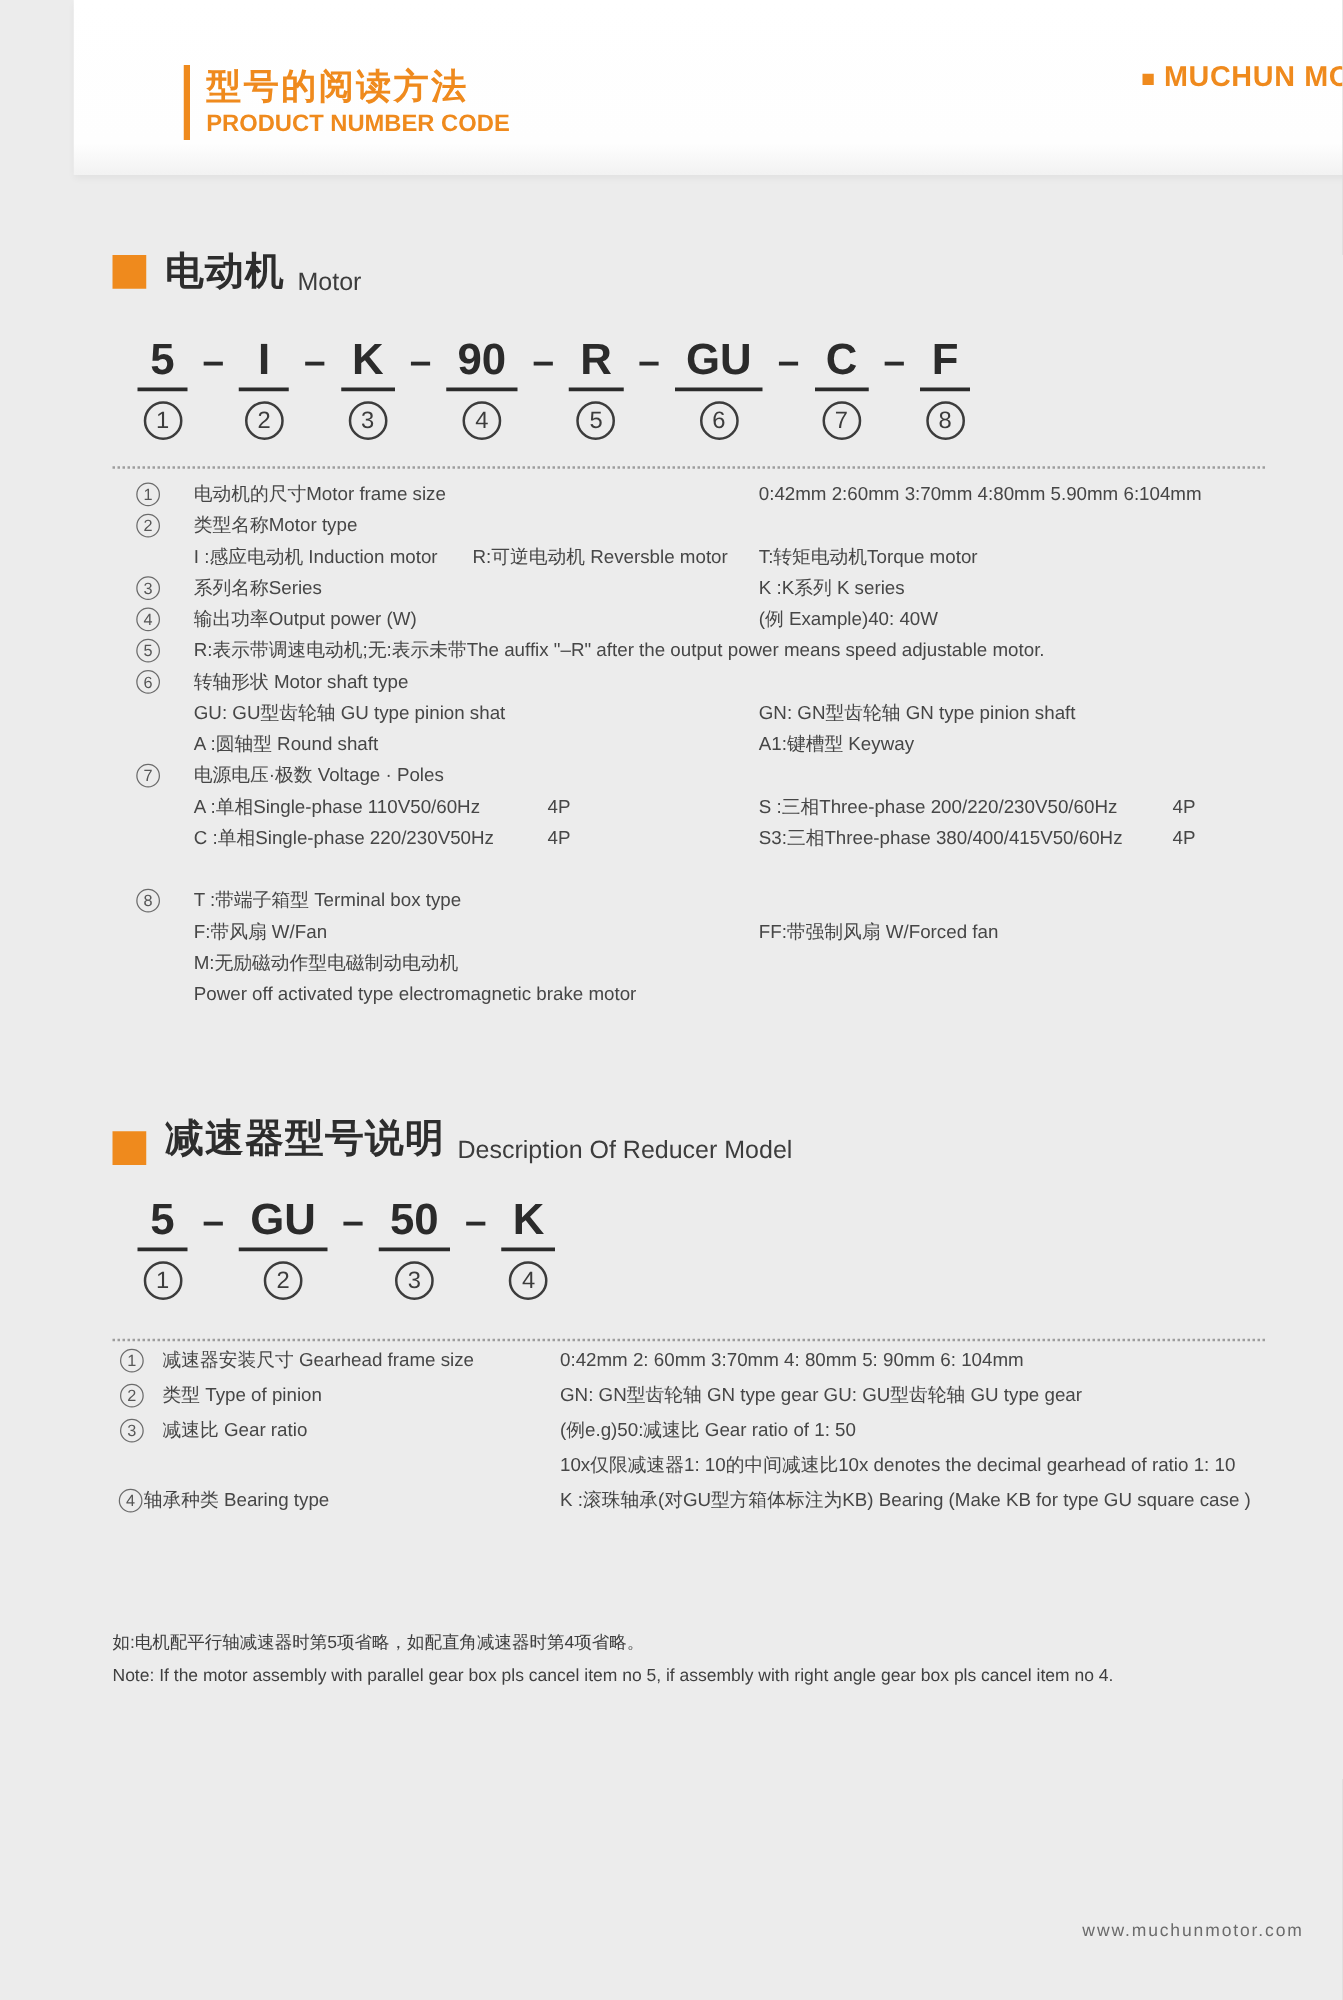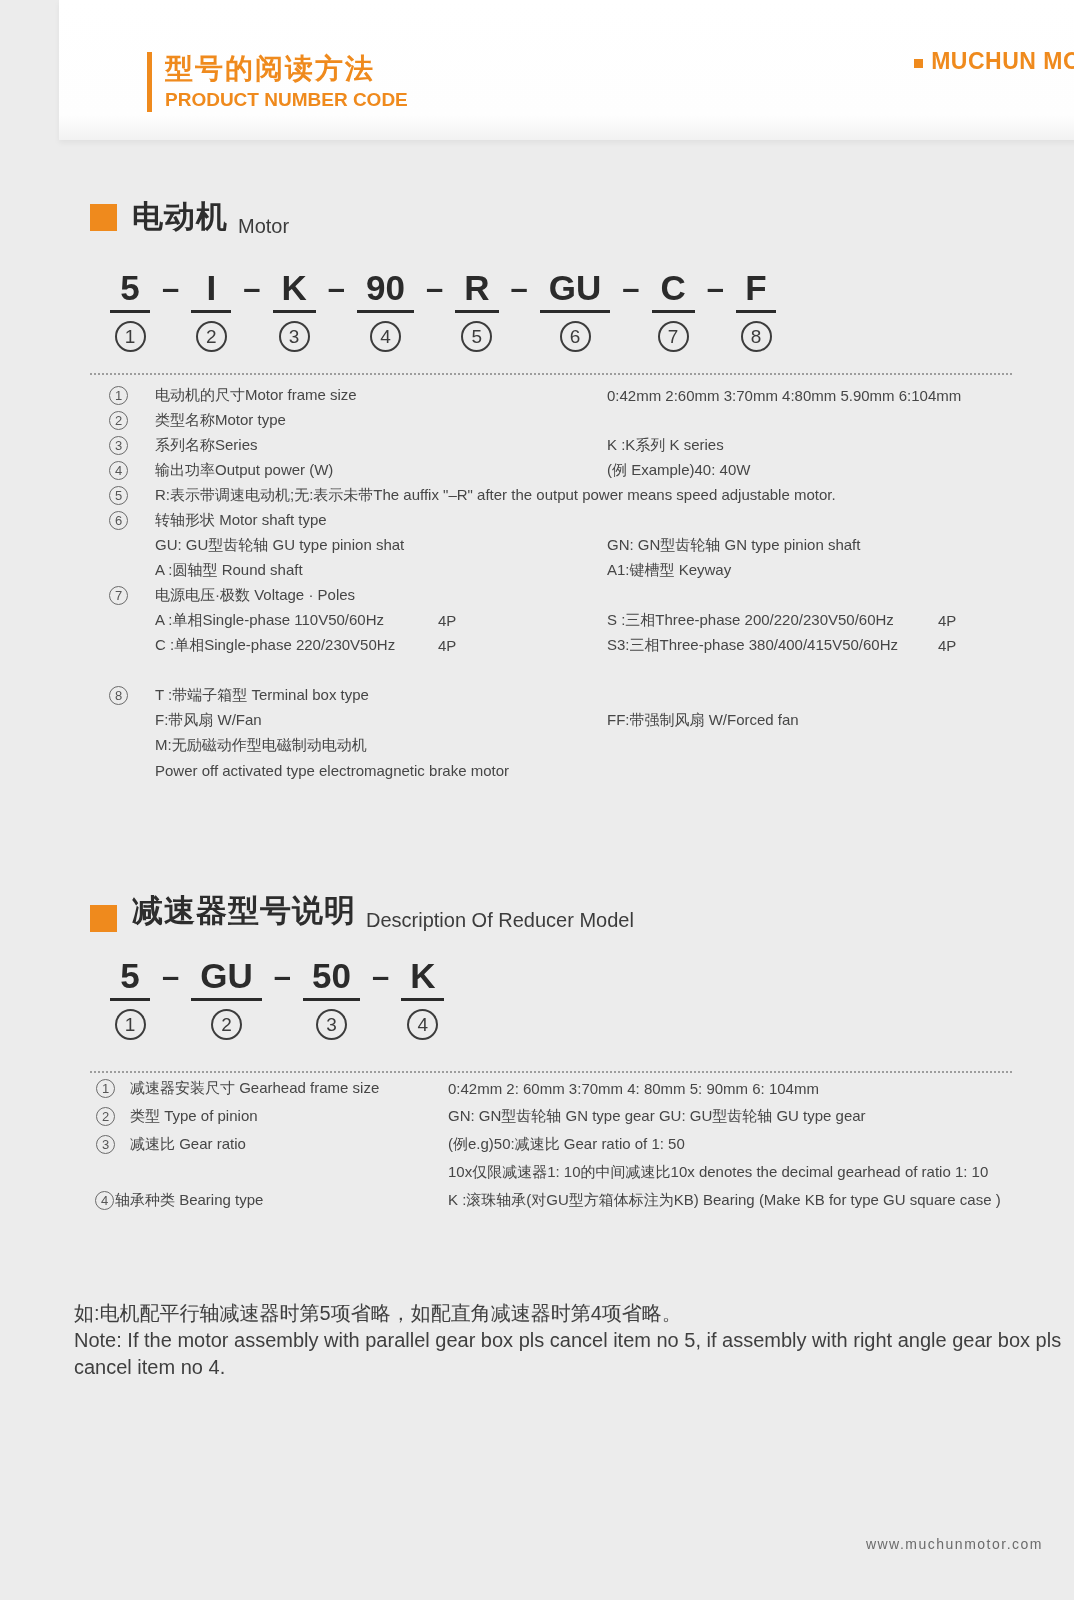--- a/index.html
+++ b/index.html
@@ -78,21 +78,21 @@
   .rlist .g-r5 .c-num { padding-left:5px; }
   .circ {
     width:19px; height:19px; box-sizing:border-box;
     border:1px solid #6b6b6b; border-radius:50%;
     display:inline-flex; align-items:center; justify-content:center;
     font-size:13px; color:#565656;
   }
   .cell { white-space:nowrap; overflow:visible; }
 
   
-  .note { position:absolute; left:74px; top:1300px; font-size:20px; color:#3f3f3f; line-height:27px; }
+  .note { position:absolute; left:90px; top:1300px; font-size:14px; color:#3f3f3f; line-height:27px; }
   .footer { position:absolute; top:1536px; right:31px; font-size:14px; color:#6b6b6b; letter-spacing:1.5px; }
 </style>
 </head>
 <body>
 
 <div class="page">
 
   <div class="topband">
     <div class="hdr">
       <div class="hdr-zh">型号的阅读方法</div>
@@ -157,20 +157,26 @@
   <div class="mlist">
     <div class="row g-a">
       <span class="c-num"><span class="circ">1</span></span>
       <span class="cell">电动机的尺寸Motor frame size</span>
       <span class="cell">0:42mm 2:60mm 3:70mm 4:80mm 5.90mm 6:104mm</span>
     </div>
     <div class="row g-a">
       <span class="c-num"><span class="circ">2</span></span>
       <span class="cell">类型名称Motor type</span>
       <span class="cell"></span>
+    </div>
+    <div class="row g-b">
+      <span class="c-num"></span>
+      <span class="cell">I :感应电动机 Induction motor</span>
+      <span class="cell">R:可逆电动机 Reversble motor</span>
+      <span class="cell">T:转矩电动机Torque motor</span>
     </div>
     <div class="row g-a">
       <span class="c-num"><span class="circ">3</span></span>
       <span class="cell">系列名称Series</span>
       <span class="cell">K :K系列 K series</span>
     </div>
     <div class="row g-a">
       <span class="c-num"><span class="circ">4</span></span>
       <span class="cell">输出功率Output power (W)</span>
       <span class="cell">(例 Example)40: 40W</span>

